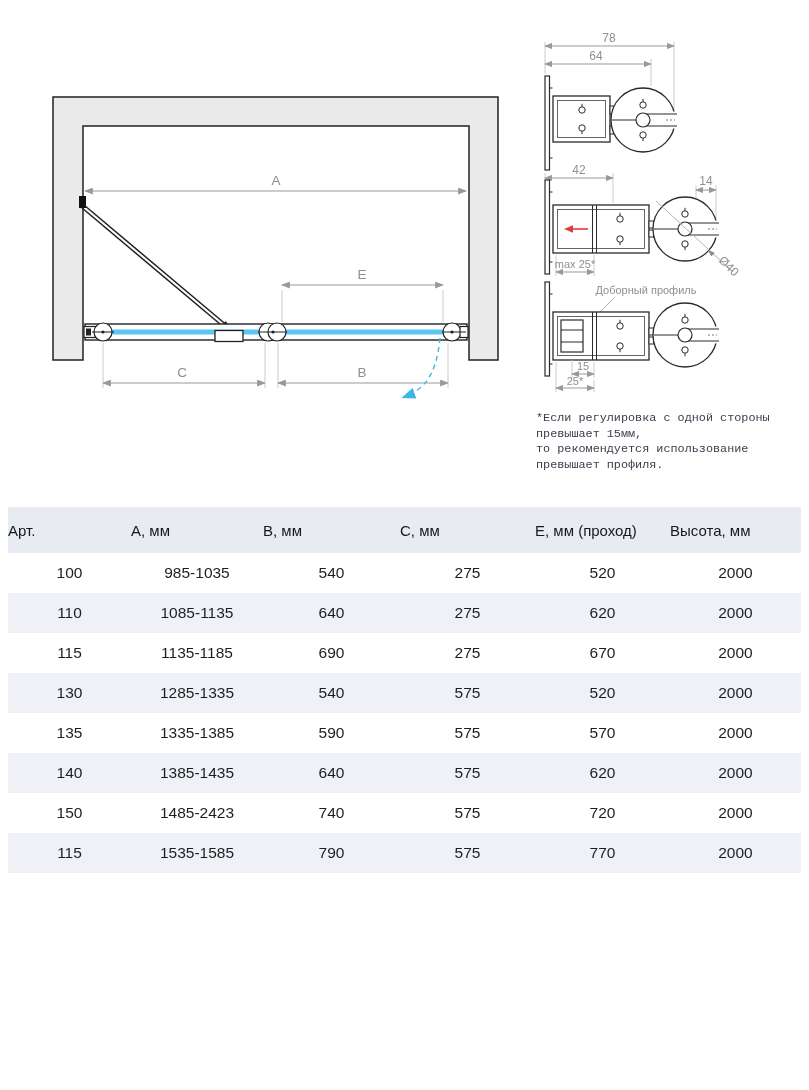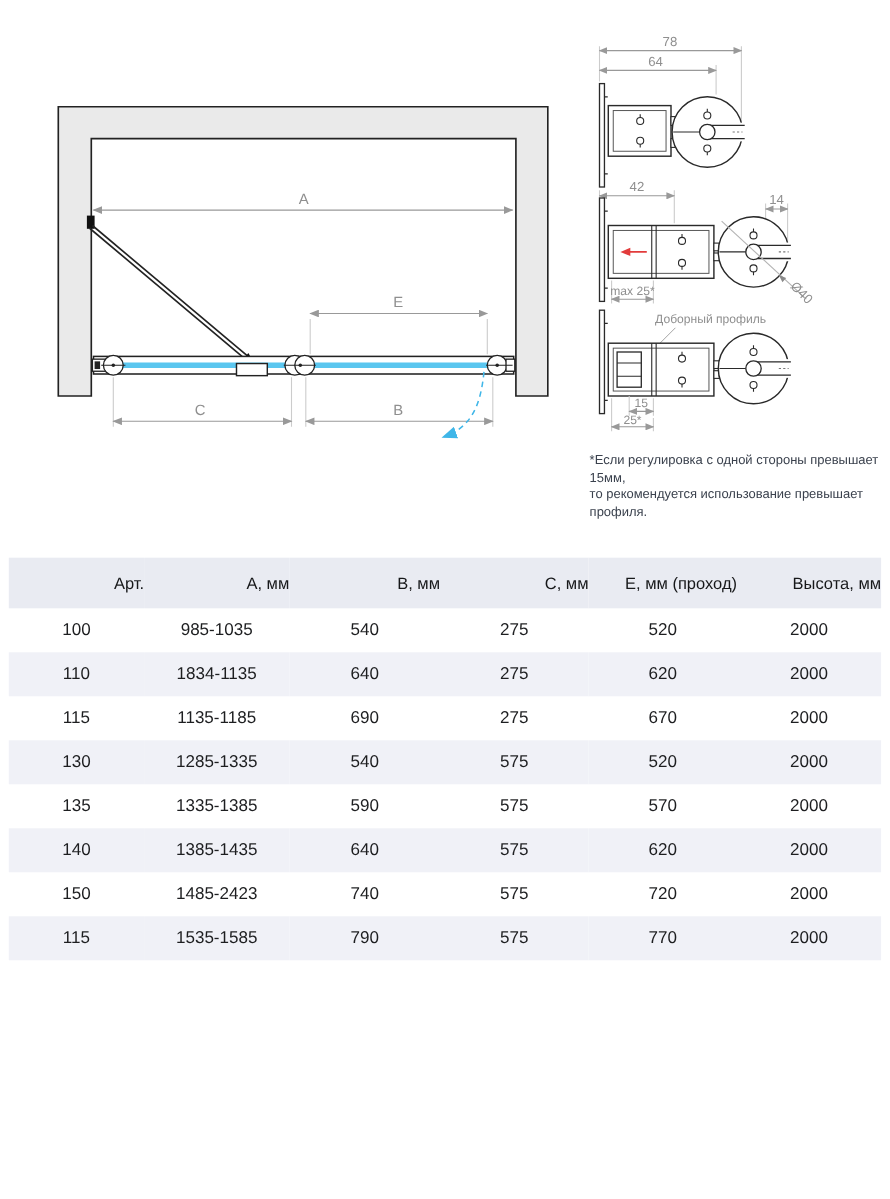--- a/index.html
+++ b/index.html
@@ -5,26 +5,26 @@
   * { margin:0; padding:0; box-sizing:border-box; }
   html,body { background:#fff; }
   body { width:809px; height:1090px; position:relative; overflow:hidden;
          font-family:"Liberation Sans", sans-serif; }
   .page { position:absolute; left:0; top:0; width:809px; height:1090px; background:#fff; }
 
   .plan-svg { position:absolute; left:40px; top:85px; }
   .prof-svg { position:absolute; left:530px; top:30px; }
 
   .note { position:absolute; left:536px; top:411px; width:272px;
-          font-size:11.8px; line-height:1.33; color:#3a414d; }
+          font-size:11.8px; line-height:1.33; color:#3a414d;font-family:Liberation Mono, monospace; }
 
   .tablewrap { position:absolute; left:8px; top:507px; width:793px; }
   table { width:100%; border-collapse:collapse; table-layout:fixed; }
   thead th { height:46px; background:#e9ebf2; font-size:15px; font-weight:500;
-             color:#17181a; text-align:right; vertical-align:middle; }
+             color:#17181a; text-align:left; vertical-align:middle; }
   tbody td { height:40px; font-size:15.5px; color:#1d1e20; text-align:center;
              vertical-align:middle; }
   tbody tr:nth-child(even) { background:#f0f1f7; }
 
   
   .dl { font-family:"Liberation Sans",sans-serif; font-size:13.5px; fill:#8f8f8f; }
   .dp { font-family:"Liberation Sans",sans-serif; font-size:12px; fill:#8f8f8f; }
   .ds { font-family:"Liberation Sans",sans-serif; font-size:11px; fill:#8f8f8f; }
 </style>
 </head>
@@ -263,21 +263,21 @@
         <tr>
           <td>100</td>
           <td>985-1035</td>
           <td>540</td>
           <td>275</td>
           <td>520</td>
           <td>2000</td>
         </tr>
         <tr>
           <td>110</td>
-          <td>1834-1135</td>
+          <td>1085-1135</td>
           <td>640</td>
           <td>275</td>
           <td>620</td>
           <td>2000</td>
         </tr>
         <tr>
           <td>115</td>
           <td>1135-1185</td>
           <td>690</td>
           <td>275</td>

